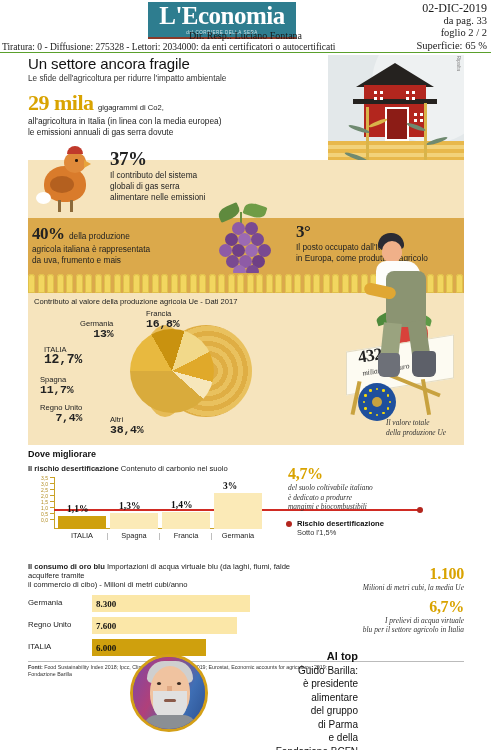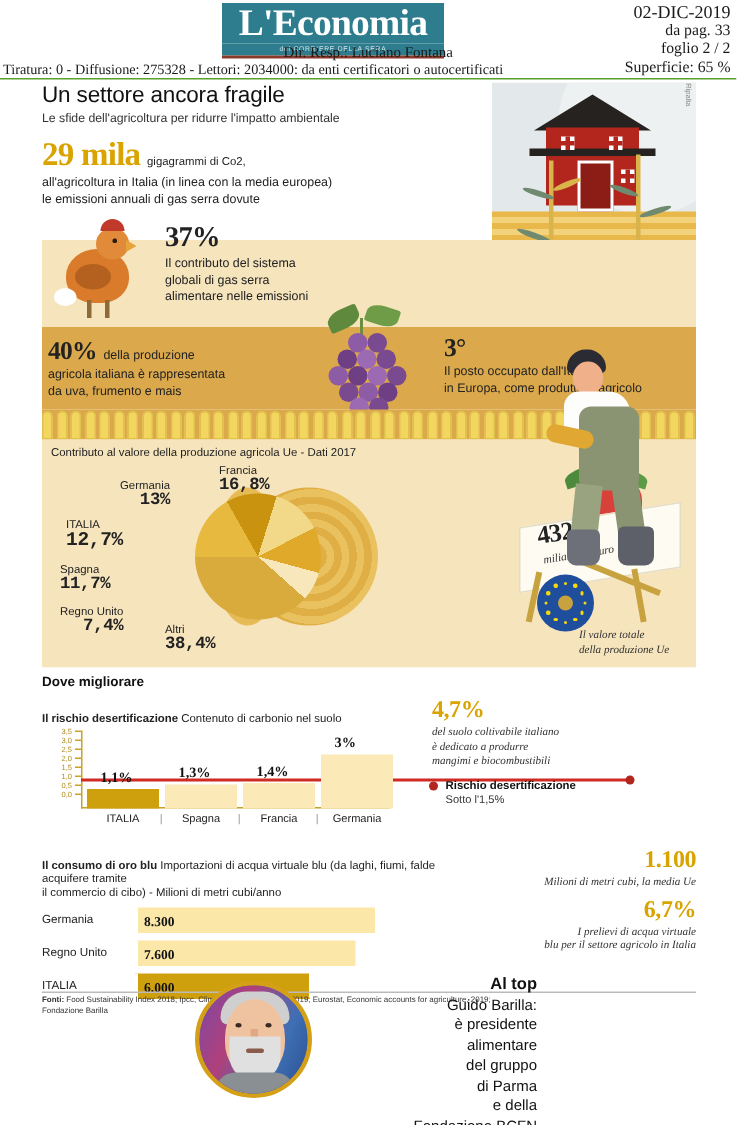--- a/index.html
+++ b/index.html
@@ -88,21 +88,21 @@
   .pep-leaf{position:absolute;left:44px;top:-10px;width:30px;height:11px;border-radius:50% 0 50% 0;background:#4e8a3c;transform:rotate(-18deg);}
   .pep-leaf2{position:absolute;left:74px;top:-8px;width:26px;height:10px;border-radius:0 50% 0 50%;background:#5d9a46;transform:rotate(16deg);}
   .eu-circ{position:absolute;left:26px;top:62px;width:38px;height:38px;border-radius:50%;background:#1f4f9c;}
   .eu-star{position:absolute;width:2.6px;height:2.6px;background:#f5d90a;border-radius:50%;}
   .barrow-leg{position:absolute;background:#c8a23f;}
   .pie-note{position:absolute;right:4px;bottom:8px;width:74px;font-family:"Liberation Serif",serif;font-style:italic;font-size:7.4px;color:#333;line-height:9.4px;}
 
   
   .white-sec{position:relative;background:#fff;padding-top:4px;}
   .sec-h{font-size:9px;font-weight:bold;color:#111;}
-  .sec-sub{font-size:7.6px;color:#222;margin-top:15px;}
+  .sec-sub{font-size:7.6px;color:#222;margin-top:5px;}
   .sec-sub b{font-weight:bold;}
 
   
   .d-chart{position:relative;width:232px;height:62px;margin-top:4px;}
   .d-ax{position:absolute;left:26px;top:0;bottom:10px;width:1px;background:#c9a227;}
   .d-base{position:absolute;left:26px;right:0;bottom:10px;height:1px;background:#c9a227;}
   .d-tick{position:absolute;left:22px;width:4px;height:1px;background:#c9a227;}
   .d-tlab{position:absolute;left:0;width:20px;text-align:right;font-size:5px;color:#b08a1e;}
   .d-bar{position:absolute;bottom:10px;width:48px;background:#fbeab7;}
   .d-bar.on{background:#cfa00d;}

